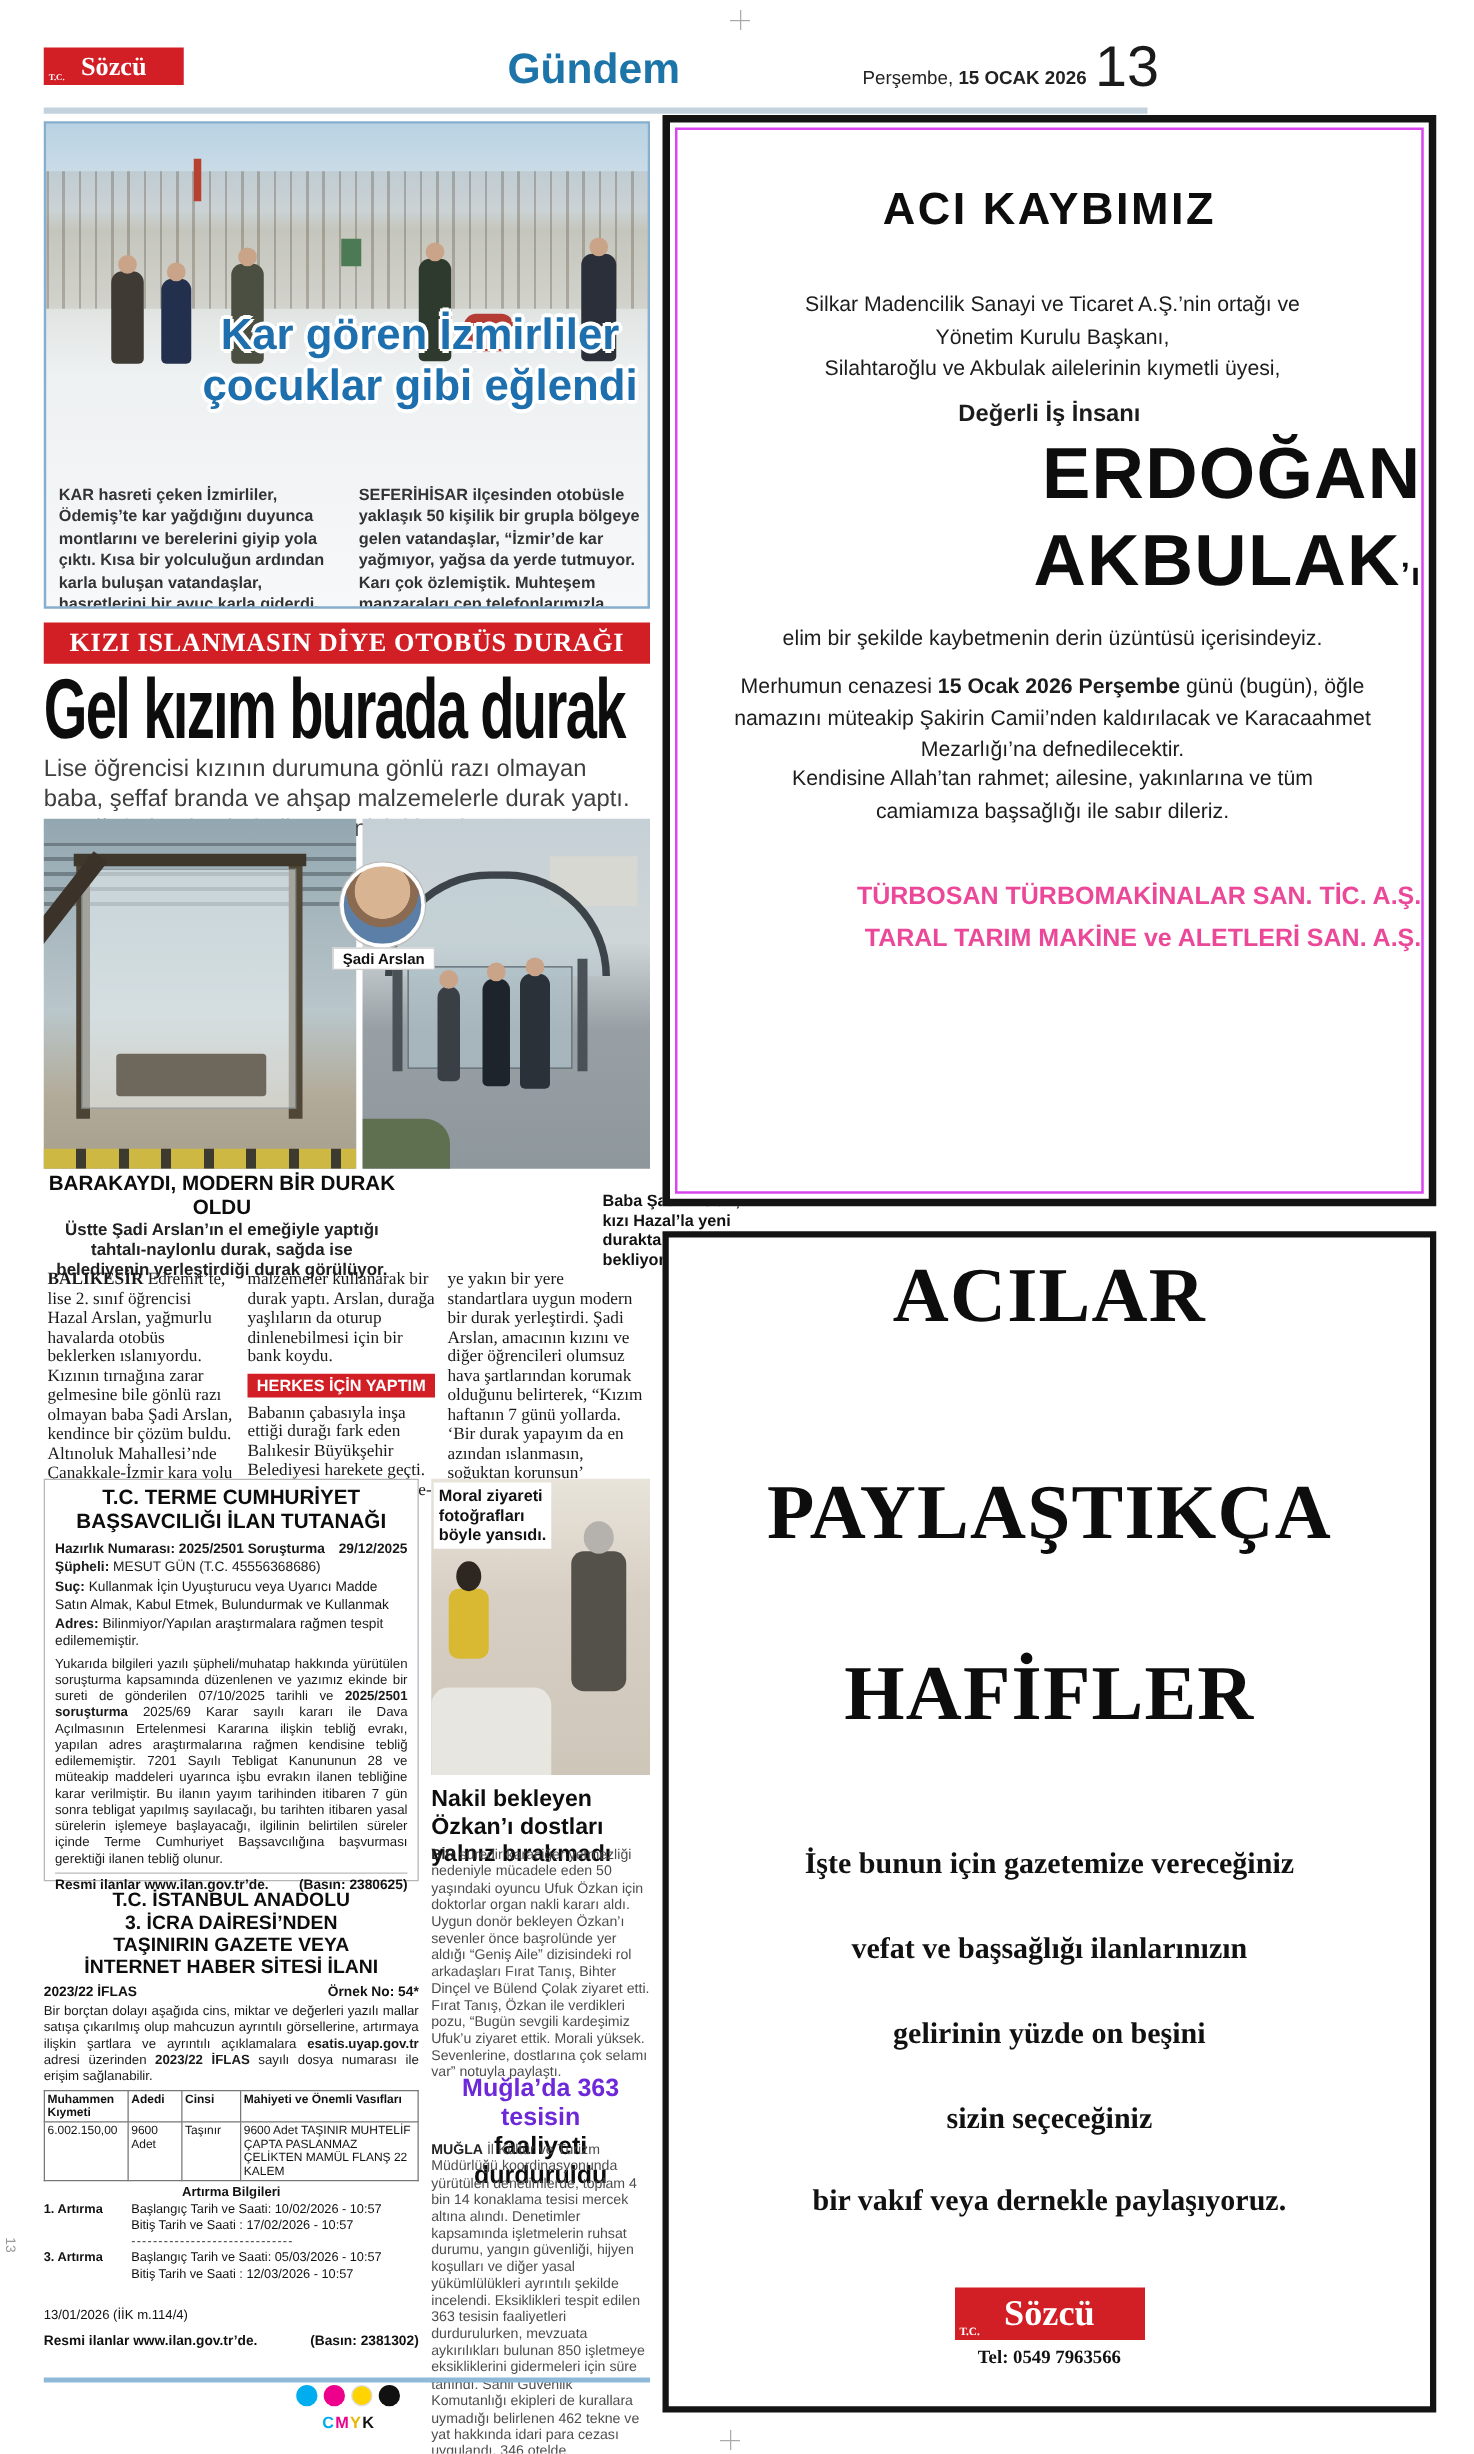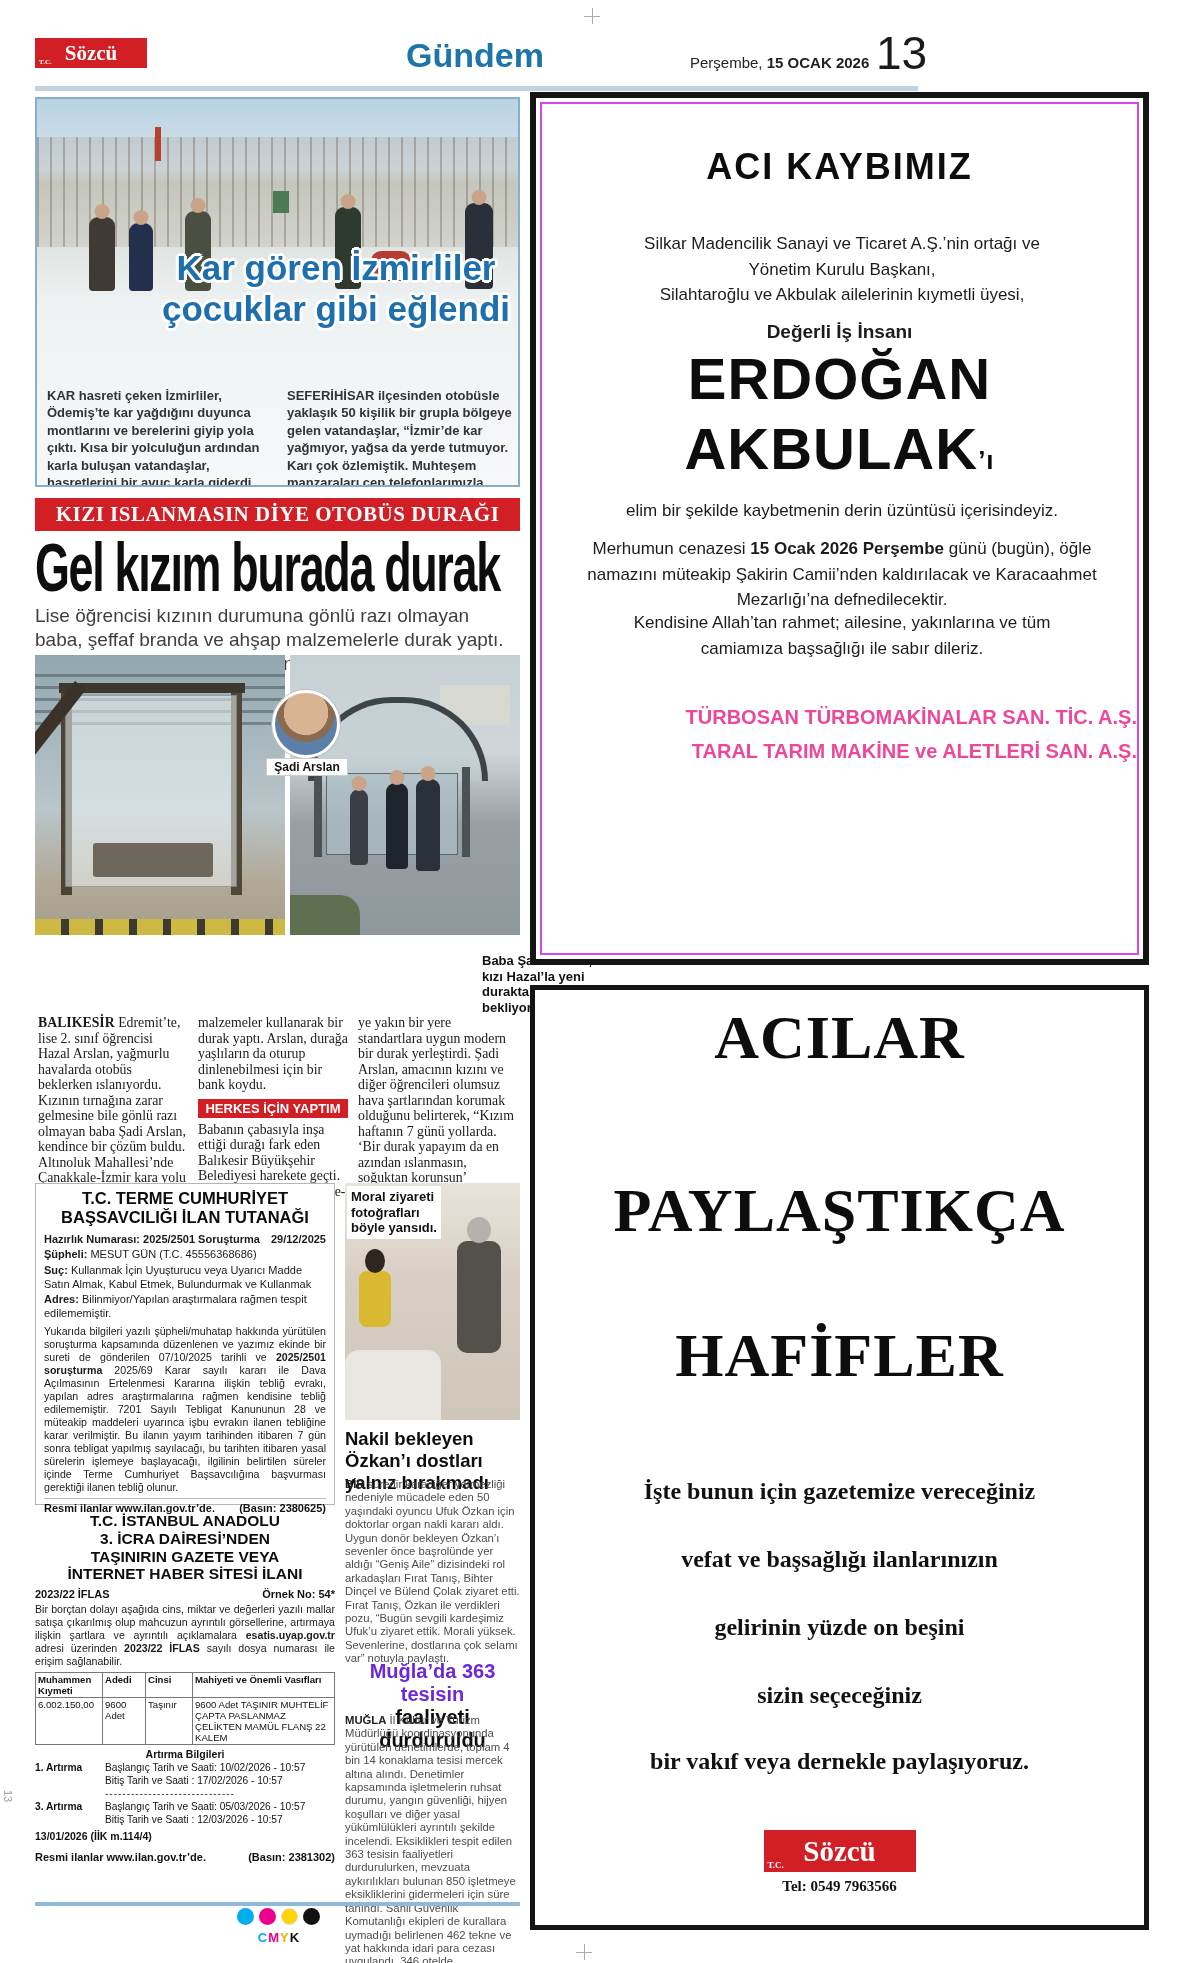--- a/index.html
+++ b/index.html
@@ -60,21 +60,21 @@
   .sep-dashes{font-size:10px;color:#333;letter-spacing:1px;margin-left:70px}
   
   .news-headline{font-weight:bold;font-size:18.5px;line-height:1.2;color:#0d0d0d}
   .news-sm{font-size:11.3px;line-height:13.4px;color:#4d4d4d}
   .news-sm .lead{font-weight:bold;color:#222}
   
   .obit-outer{border:6px solid #141414;box-sizing:border-box;padding:4px;background:#fff}
   .obit-inner{border:2px solid #d946ef;height:100%;box-sizing:border-box;position:relative}
   .obit-title{font-size:36px;font-weight:bold;letter-spacing:2px;text-align:center;color:#0d0d0d}
   .obit-text{font-size:17px;line-height:1.5;text-align:center;color:#1c1c1c}
-  .obit-name{font-size:58px;font-weight:bold;letter-spacing:1px;text-align:center;line-height:1;color:#0d0d0d}
+  .obit-name{font-size:58px;font-weight:bold;letter-spacing:1px;text-align:right;line-height:1;color:#0d0d0d}
   .obit-name .suffix{font-size:26px;font-weight:bold}
   .obit-companies{font-size:20px;font-weight:bold;text-align:right;line-height:1.7;color:#ec4899}
   .ad-box{border:5px solid #141414;box-sizing:border-box;position:relative;background:#fff}
   .ad-title{font-family:"Liberation Serif",serif;font-weight:bold;font-size:62px;text-align:center;
       letter-spacing:1px;color:#0d0d0d}
   .ad-line{font-family:"Liberation Serif",serif;font-weight:bold;font-size:24px;text-align:center;color:#111}
   
   .blue-rule{background:#8fb9d8}
   .dot{position:absolute;width:17px;height:17px;border-radius:50%}
   .cmyk-label{font-weight:bold;font-size:13px;letter-spacing:1px}
@@ -148,20 +148,24 @@
     <div class="abs" style="left:36px;top:118px;width:130px;height:80px;background:rgba(174,191,199,.7);border:1px solid #5c666c"></div>
     <div class="person" style="left:96px;top:128px;width:22px;height:86px;background:#1d242b"></div>
     <div class="person" style="left:126px;top:124px;width:24px;height:92px;background:#2a3138"></div>
     <div class="person" style="left:60px;top:134px;width:18px;height:76px;background:#3a3f46"></div>
     <div class="abs" style="left:0;bottom:0;width:70px;height:40px;background:#5f7050;border-radius:0 20px 0 0"></div>
   </div>
 
   <div class="abs avatar" style="left:272px;top:690px;width:62px;height:62px"></div>
   <div class="abs avatar-label" style="left:266px;top:758px;width:74px">Şadi Arslan</div>
 
+  <div class="abs" style="left:35px;top:938px;width:285px">
+    <div class="cap-title">BARAKAYDI, MODERN BİR DURAK OLDU</div>
+    <div class="cap-text">Üstte Şadi Arslan’ın el emeğiyle yaptığı tahtalı-naylonlu durak, sağda ise belediyenin yerleştirdiği durak görülüyor.</div>
+  </div>
   <div class="abs overlay-cap" style="left:478px;top:950px;width:126px">Baba Şadi Arslan, kızı Hazal’la yeni durakta araç bekliyor.</div>
 
   <div class="abs body-serif" style="left:38px;top:1015px;width:150px">
     <span class="lead">BALIKESİR</span><span> Edremit’te, lise 2. sınıf öğrencisi Hazal Arslan, yağmurlu havalarda otobüs beklerken ıslanıyordu. Kızının tırnağına zarar gelmesine bile gönlü razı olmayan baba Şadi Arslan, kendince bir çözüm buldu. Altınoluk Mahallesi’nde Çanakkale-İzmir kara yolu kenarına şeffaf branda ve ahşap</span>
   </div>
   <div class="abs" style="left:198px;top:1015px;width:150px">
     <div class="body-serif">malzemeler kullanarak bir durak yaptı. Arslan, durağa yaşlıların da oturup dinlenebilmesi için bir bank koydu.</div>
     <div class="red-subhead">HERKES İÇİN YAPTIM</div>
     <div class="body-serif">Babanın çabasıyla inşa ettiği durağı fark eden Balıkesir Büyükşehir Belediyesi harekete geçti. Ekipler, söz konusu bölge-</div>
   </div>
@@ -237,21 +241,21 @@
     <div class="sep-dashes">------------------------------</div>
     <div class="auction-row">
       <span class="auction-label">3. Artırma</span>
       <span>
         <span>Başlangıç Tarih ve Saati:</span>
         <span>05/03/2026 - 10:57</span><br>
         <span>Bitiş Tarih ve Saati</span>
         <span>: 12/03/2026 - 10:57</span>
       </span>
     </div>
-    <div style="font-weight:bold;font-size:10.5px;margin-top:4px">13/01/2026 (İİK m.114/4)</div>
+    <div style="font-weight:normal;font-size:10.5px;margin-top:20px">13/01/2026 (İİK m.114/4)</div>
     <div class="notice-footer" style="border-top:none;margin-top:6px">
       <span>Resmi ilanlar www.ilan.gov.tr’de.</span>
       <span>(Basın: 2381302)</span>
     </div>
   </div>
 
   <div class="photo" style="left:345px;top:1183px;width:175px;height:237px;background:linear-gradient(180deg,#e8e4da 0%,#d8cfc4 40%,#cfc6ba 100%)">
     <div class="abs" style="left:14px;top:88px;width:32px;height:56px;border-radius:8px;background:#d9b832"></div>
     <div class="abs" style="left:20px;top:66px;width:20px;height:24px;border-radius:50%;background:#2e2620"></div>
     <div class="abs" style="left:112px;top:58px;width:44px;height:112px;border-radius:10px;background:#54504a"></div>

